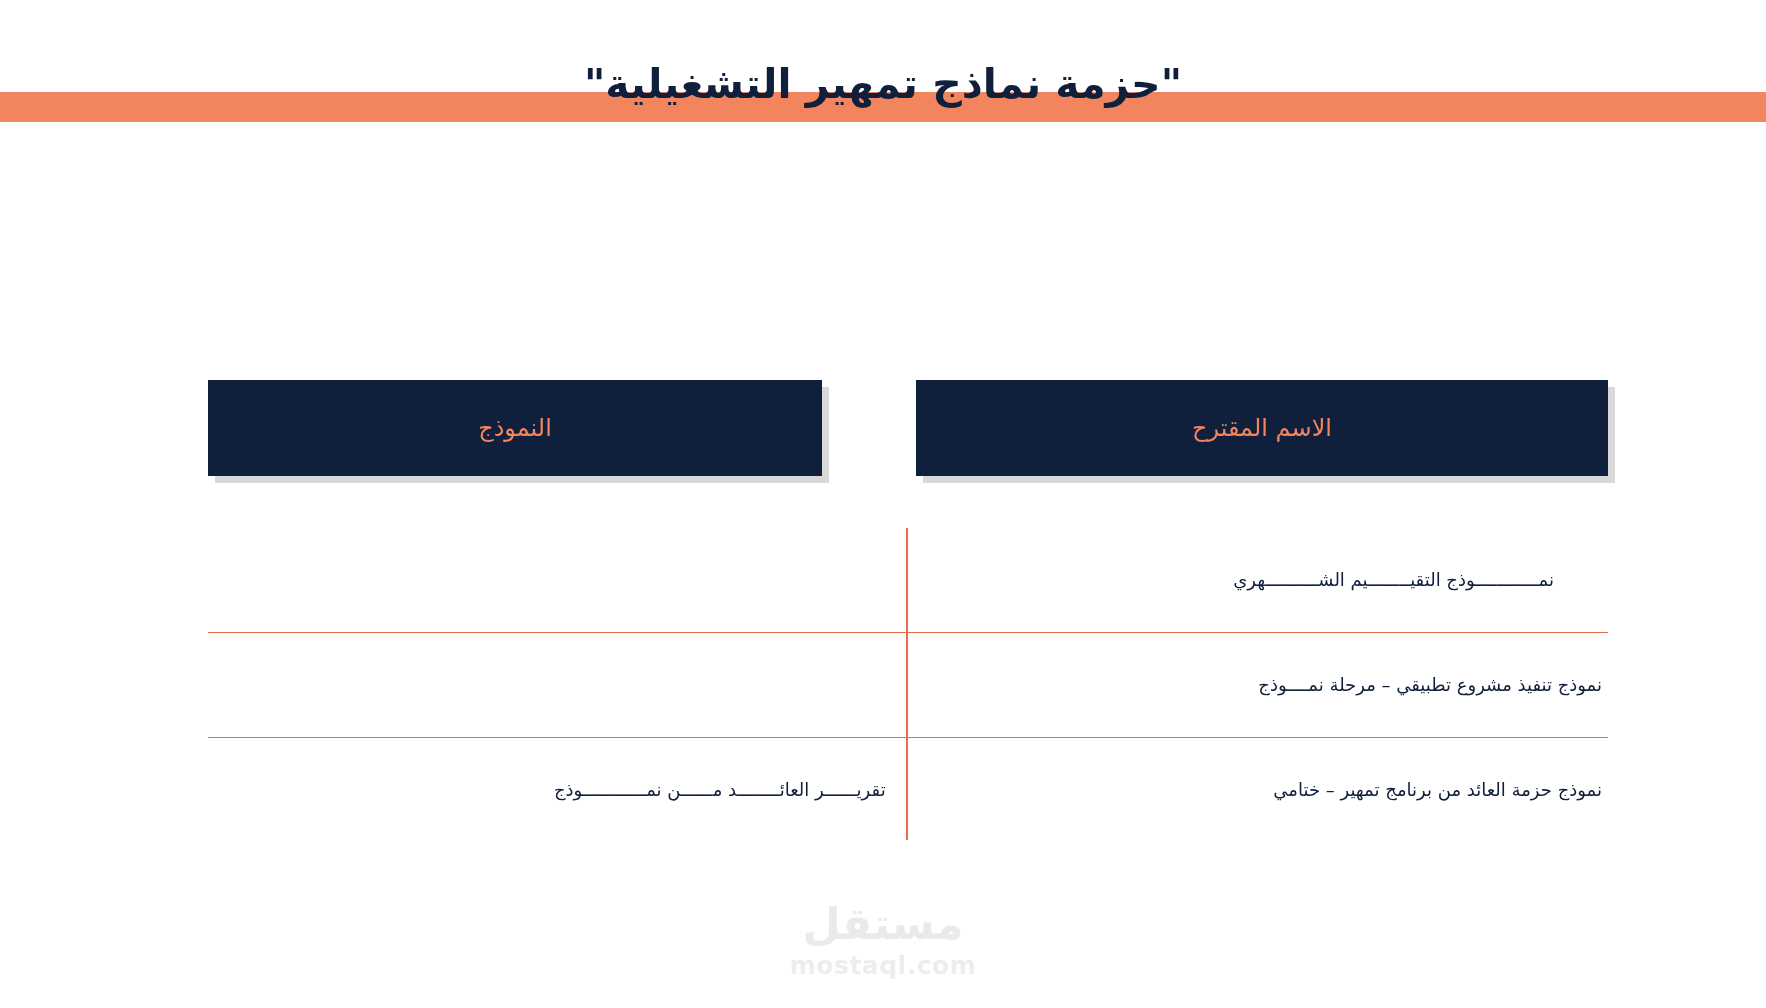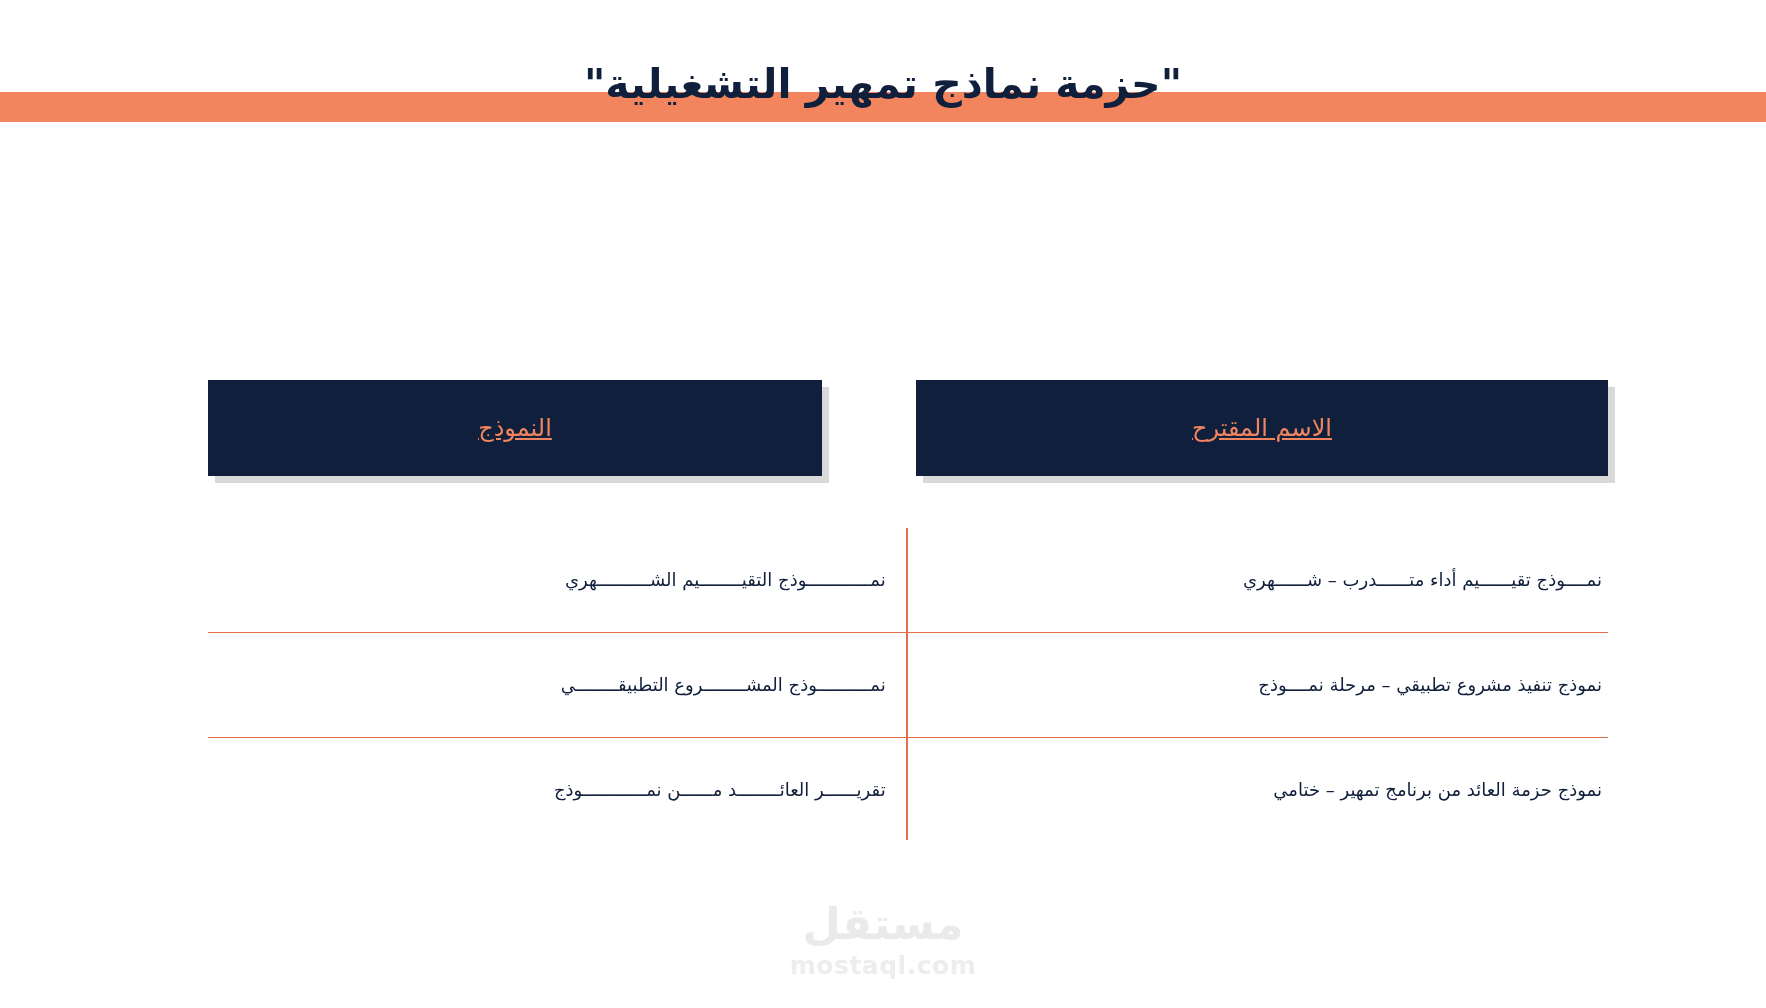--- a/index.html
+++ b/index.html
@@ -56,21 +56,20 @@
     height: 96px;
   }
   .col-head {
     background: #101F3C;
     color: #F2855E;
     font-size: 24px;
     display: flex;
     align-items: center;
     justify-content: center;
     box-shadow: 7px 7px 0 0 rgba(120,120,120,0.28);
-    text-decoration: underline;
   }
   .col-head.right { width: 692px; }
   .col-head.left  { width: 614px; }
 
   
   .rows {
     position: relative;
     margin-top: 52px;
   }
   .row {
@@ -152,27 +151,25 @@
     </div>
     <div class="col-head left">
       <span>النموذج</span>
     </div>
   </div>
 
   <div class="rows">
     <div class="v-divider"></div>
 
     <div class="row">
-      <div class="cell name">نمــــوذج تقيــــــيم أداء متــــــدرب – شــــــهري</div>
       <div class="cell model">نمــــــــــــوذج التقيــــــــيم الشــــــــــهري</div>
     </div>
 
     <div class="row">
       <div class="cell name">نموذج تنفيذ مشروع تطبيقي – مرحلة نمــــوذج</div>
-      <div class="cell model">نمــــــــــوذج المشــــــــروع التطبيقــــــــي</div>
     </div>
 
     <div class="row">
       <div class="cell name">نموذج حزمة العائد من برنامج تمهير – ختامي</div>
       <div class="cell model">تقريــــــر العائــــــــد مــــــن نمــــــــــــوذج</div>
     </div>
   </div>
 </div>
 
 <div class="watermark">

